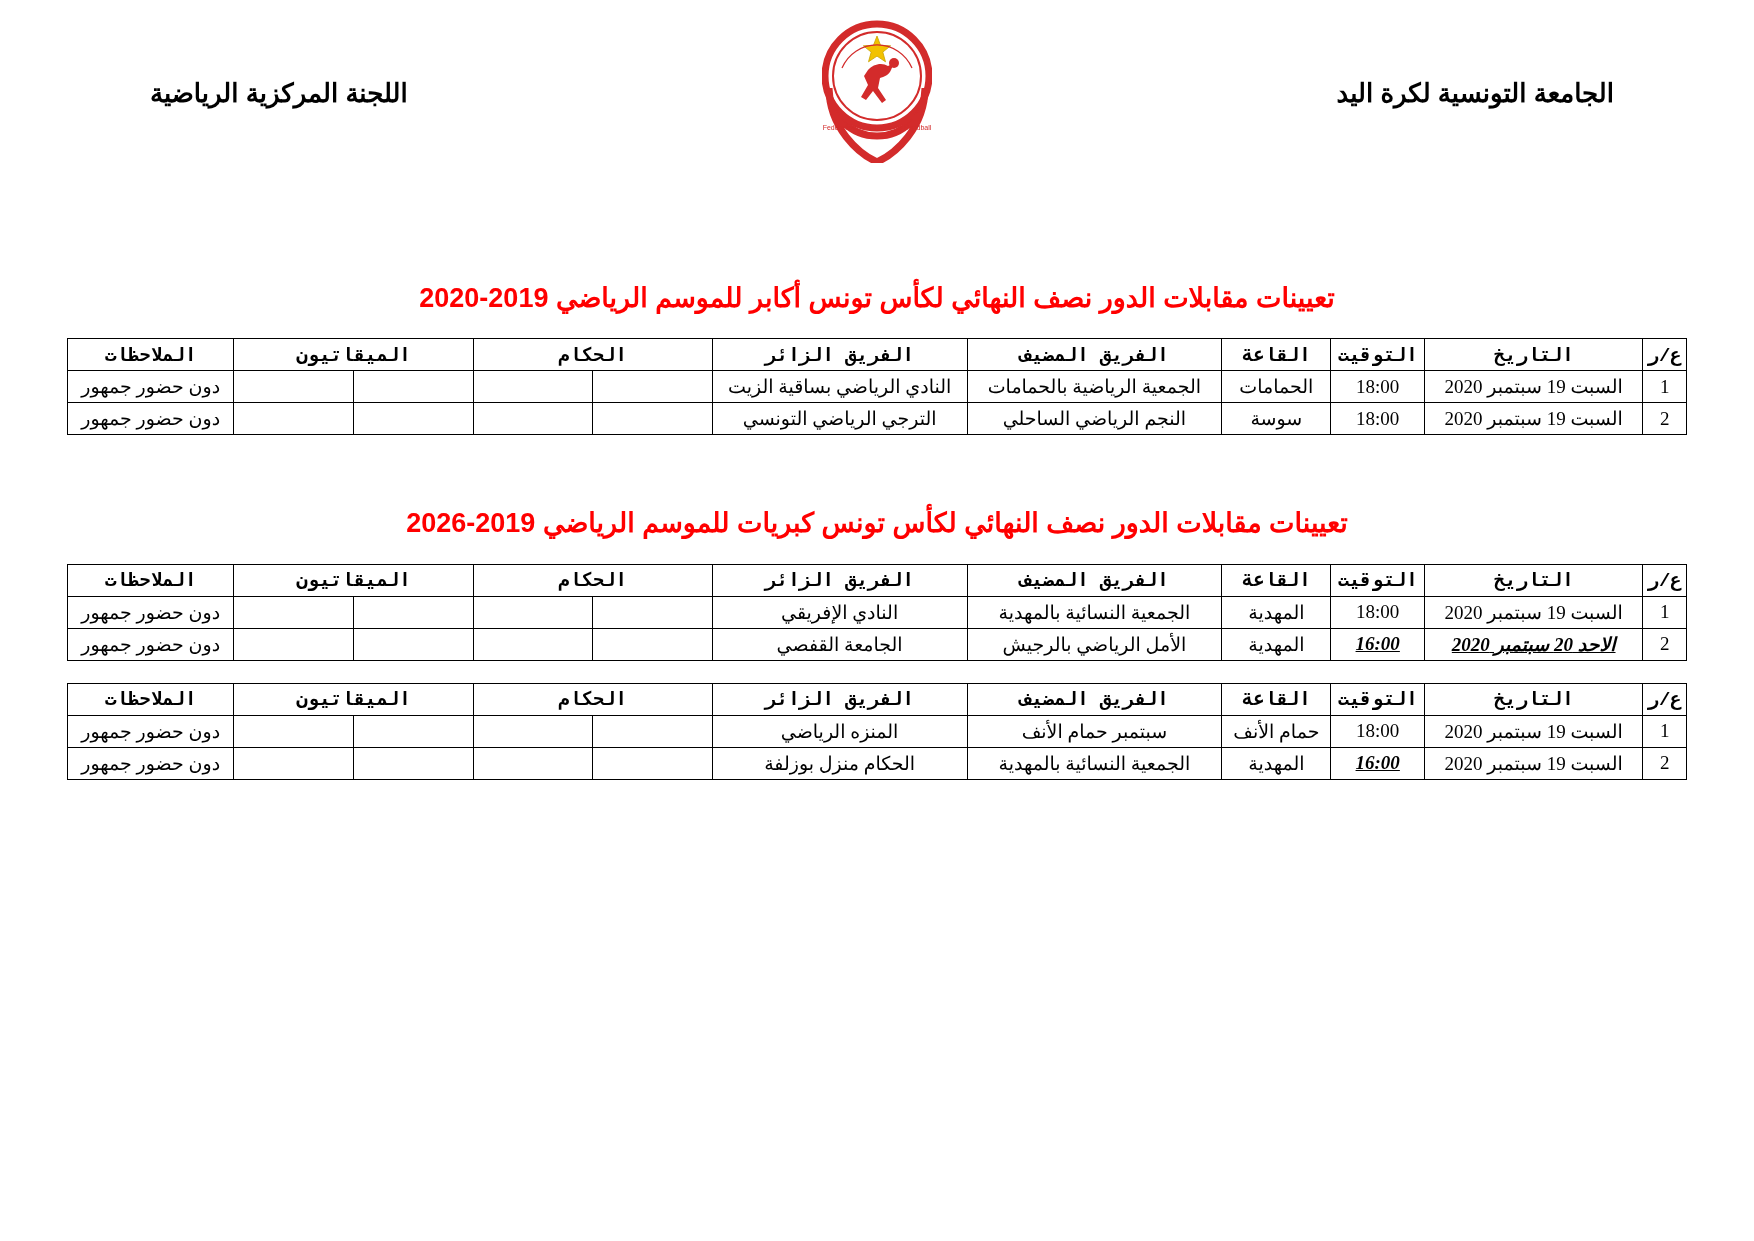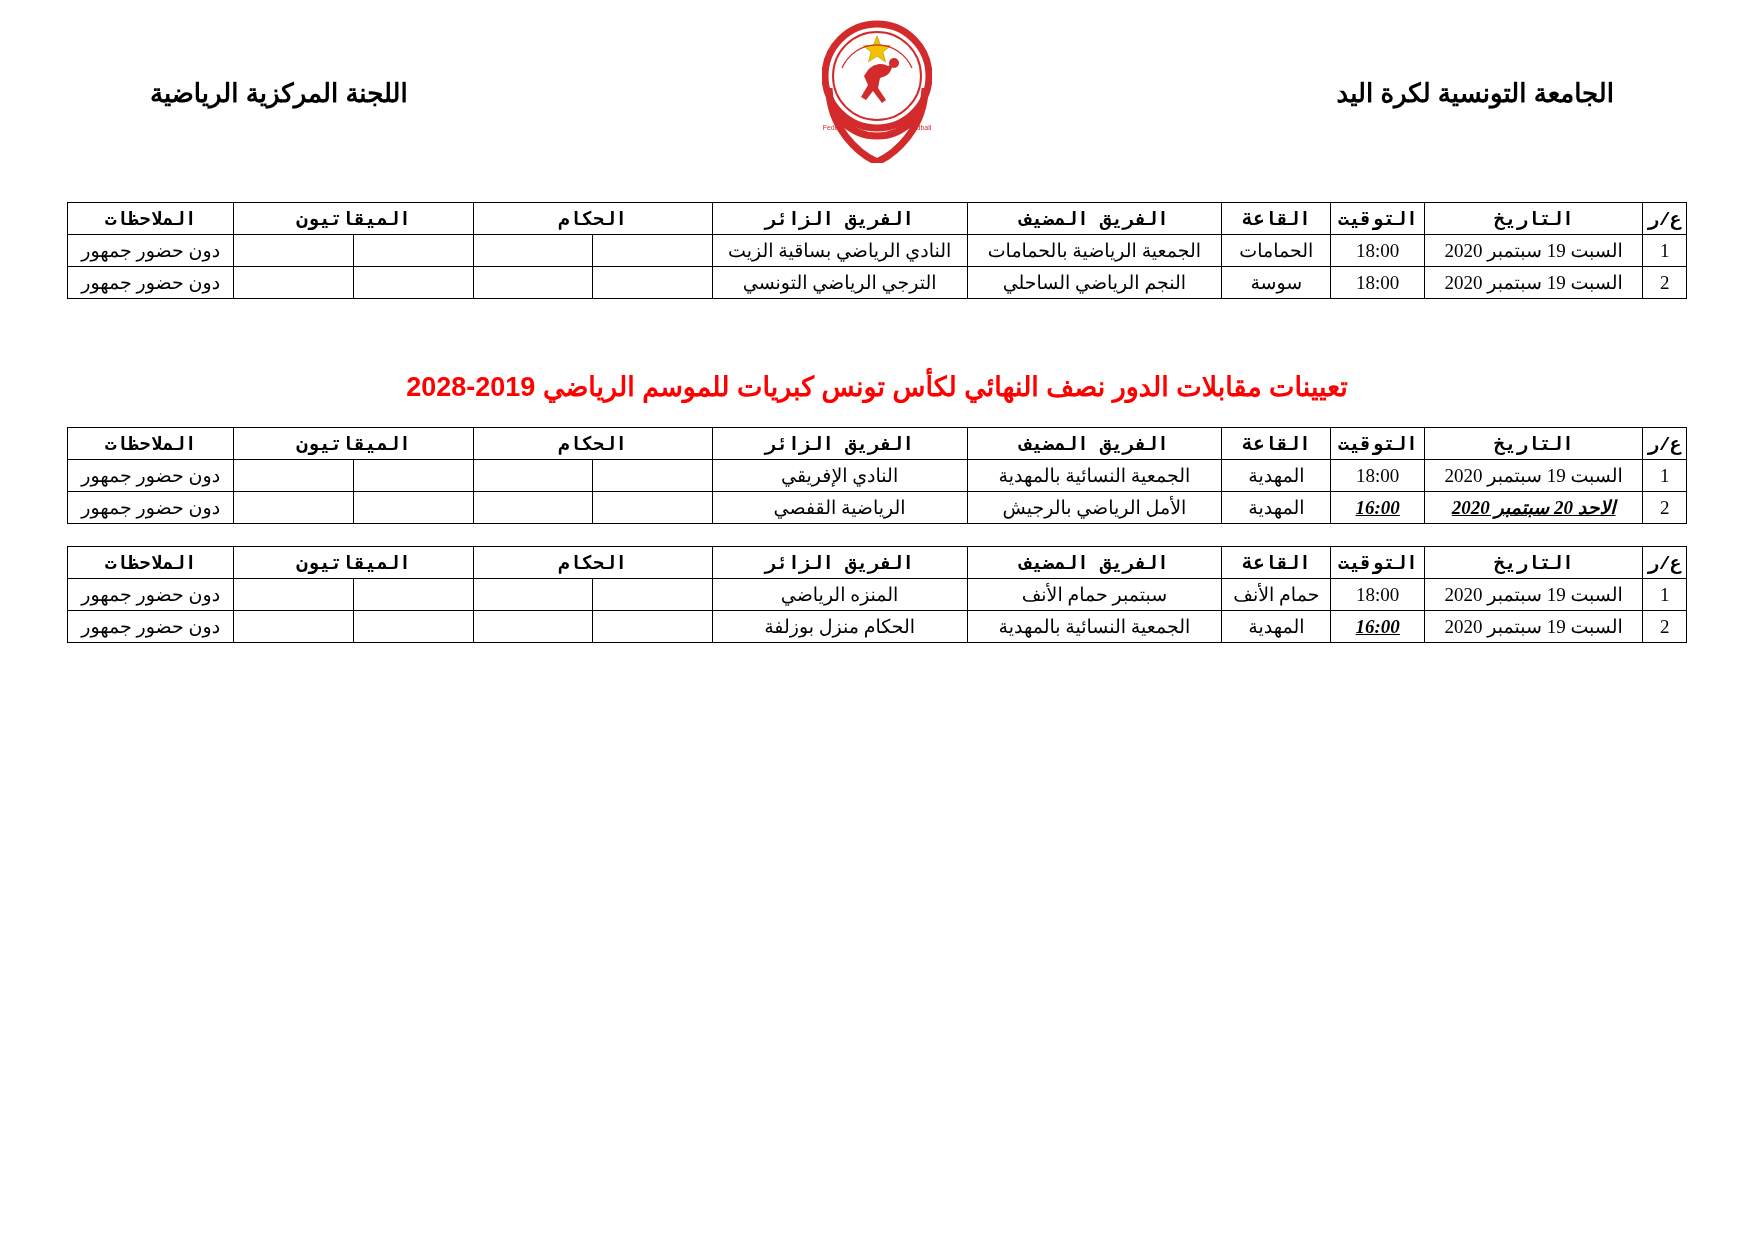--- a/index.html
+++ b/index.html
@@ -134,20 +134,21 @@
       <circle cx="72" cy="45" r="5" fill="#d32b2b"></circle>
 
       <path d="M20 50 a38 38 0 0 1 70 0" fill="none" stroke="#d32b2b" stroke-width="1.2"></path>
       <path d="M14 92 a46 46 0 0 0 82 0" fill="none" stroke="#d32b2b" stroke-width="1.2"></path>
       <text x="55" y="112" font-size="7" fill="#d32b2b" text-anchor="middle" font-family="Liberation Sans, sans-serif">Federation Tunisienne de Handball</text>
     </svg>
   </div>
 </div>
 
 <div class="section sec1">
+  <div class="section-title">تعيينات مقابلات الدور نصف النهائي لكأس تونس أكابر للموسم الرياضي 2019-2020</div>
   <div class="table-wrap">
     <table class="fixtures">
       <colgroup>
         <col class="c-num">
           <col class="c-date">
           <col class="c-time">
           <col class="c-hall">
         <col class="c-host">
           <col class="c-visitor">
         <col class="c-ref-a">
@@ -195,21 +196,21 @@
           <td></td>
           <td></td>
           <td class="cell-notes">دون حضور جمهور</td>
         </tr>
       </tbody>
     </table>
   </div>
 </div>
 
 <div class="section sec2">
-  <div class="section-title">تعيينات مقابلات الدور نصف النهائي لكأس تونس كبريات للموسم الرياضي 2019-2028</div>
+  <div class="section-title">تعيينات مقابلات الدور نصف النهائي لكأس تونس كبريات للموسم الرياضي 2019-2026</div>
   <div class="table-wrap">
     <table class="fixtures">
       <colgroup>
         <col class="c-num">
           <col class="c-date">
           <col class="c-time">
           <col class="c-hall">
         <col class="c-host">
           <col class="c-visitor">
         <col class="c-ref-a">
@@ -244,21 +245,21 @@
           <td></td>
           <td></td>
           <td class="cell-notes">دون حضور جمهور</td>
         </tr>
         <tr>
           <td>2</td>
           <td class="cell-date cell-em">الاحد 20 سبتمبر 2020</td>
           <td class="cell-em">16:00</td>
           <td>المهدية</td>
           <td class="cell-team">الأمل الرياضي بالرجيش</td>
-          <td class="cell-team">الرياضية القفصي</td>
+          <td class="cell-team">الجامعة القفصي</td>
           <td></td>
           <td></td>
           <td></td>
           <td></td>
           <td class="cell-notes">دون حضور جمهور</td>
         </tr>
       </tbody>
     </table>
   </div>
 </div>

